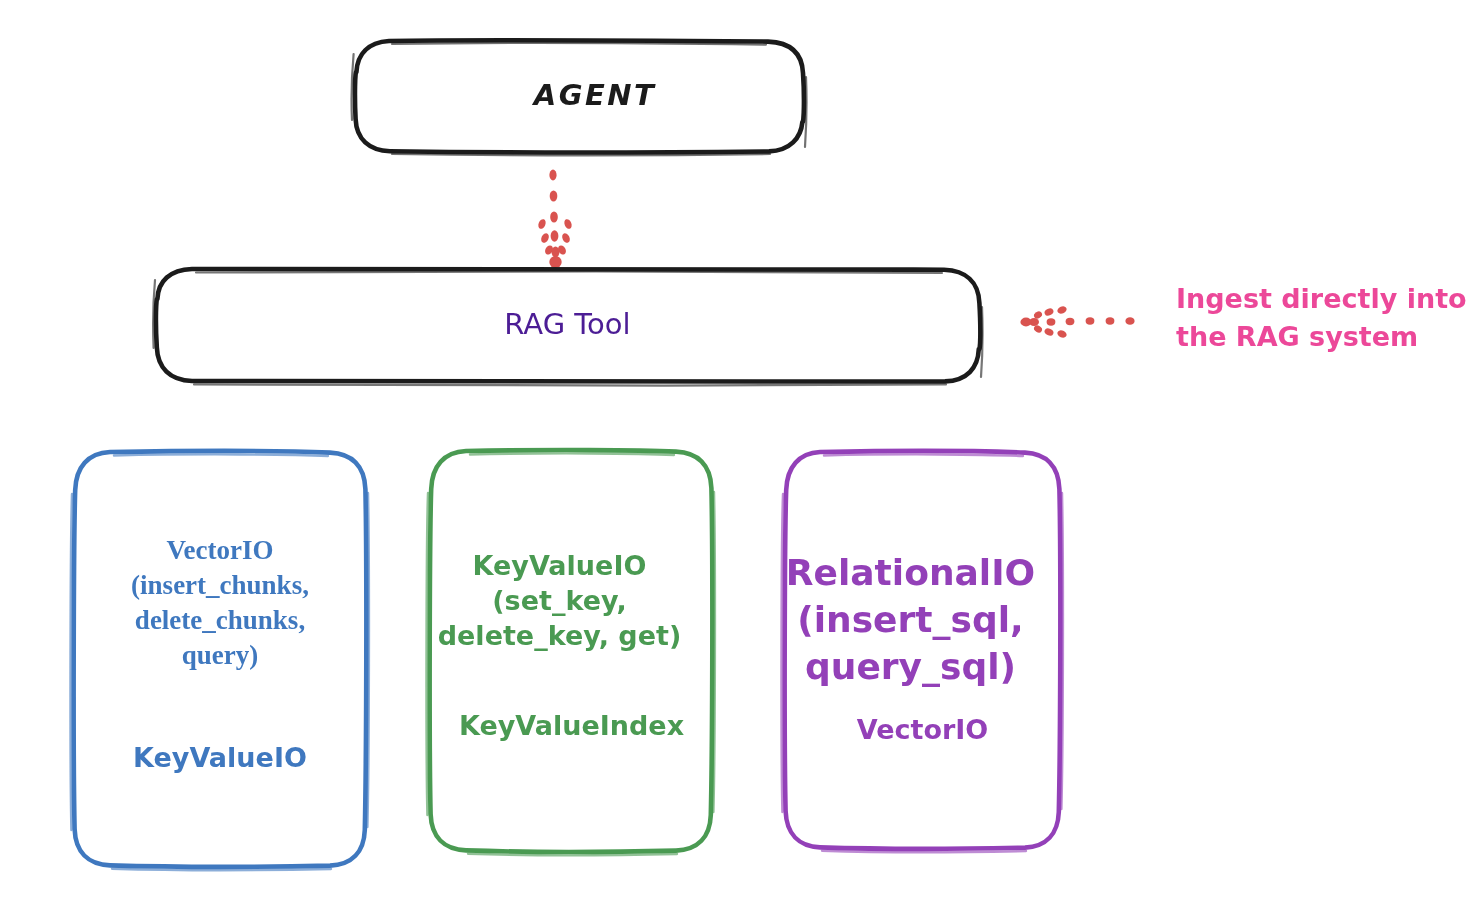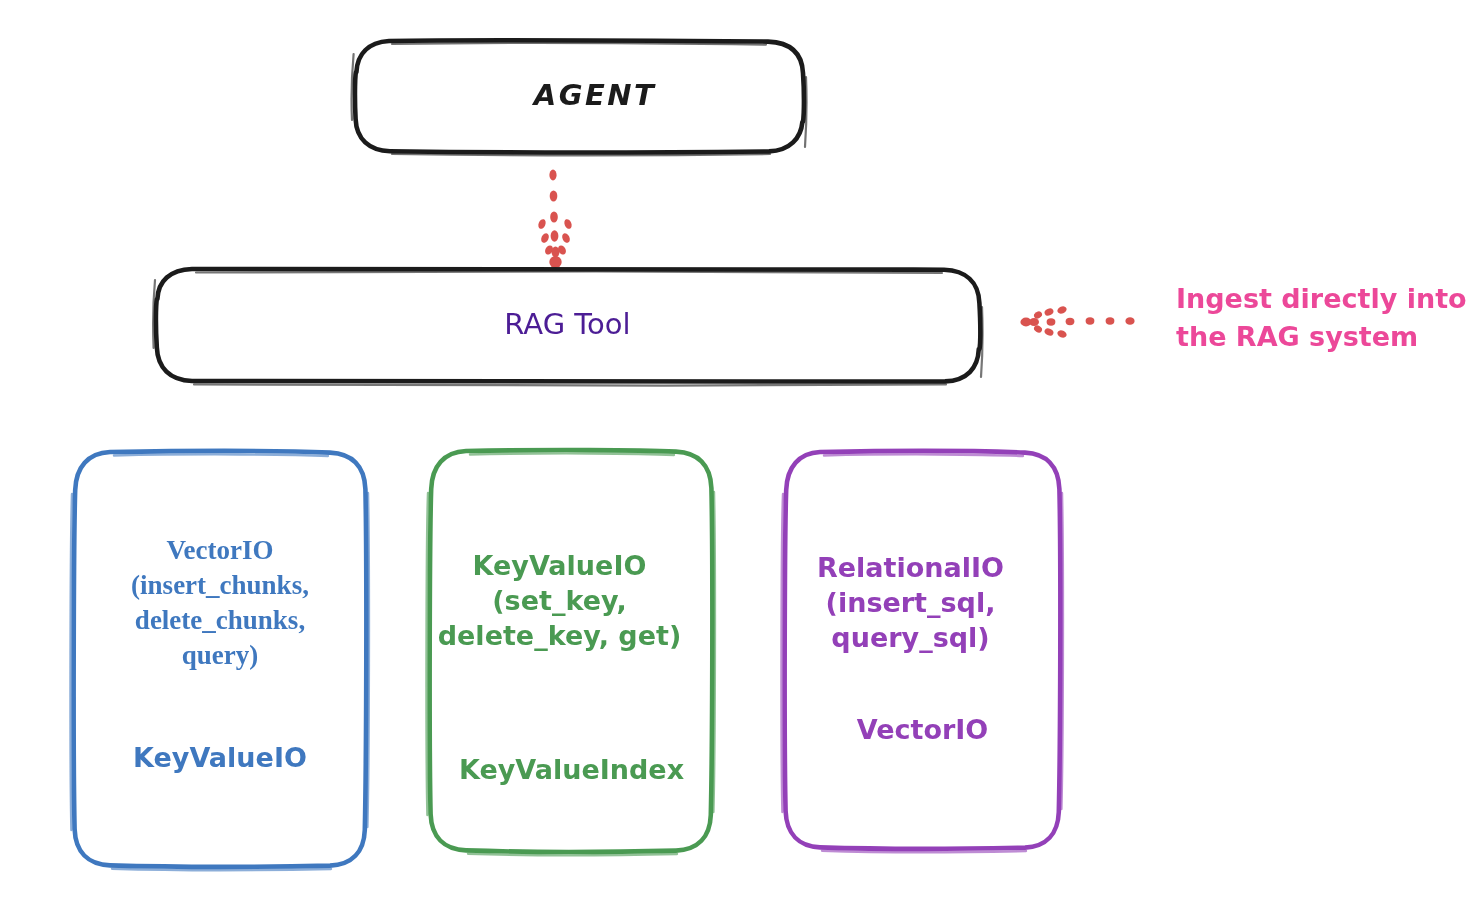--- a/index.html
+++ b/index.html
@@ -56,22 +56,22 @@
     text-align: center;
     white-space: pre-line;
     line-height: 1.30;
     font-weight: 600;
     user-select: none;
     font-family: "DejaVu Sans", sans-serif;
   }
   #vector-api   { left: 74px;  top: 533px; width: 292px; font-size: 27px; color: #3f78bf; font-family: Liberation Serif, serif; }
   #vector-index { left: 74px;  top: 740px; width: 292px; font-size: 27px; color: #3f78bf; }
   #kv-api       { left: 416px; top: 548px; width: 287px; font-size: 27px; color: #4a9a52; }
-  #kv-index     { left: 428px; top: 752px; width: 287px; font-size: 27px; color: #4a9a52; }
-  #rel-api      { left: 784px; top: 550px; width: 253px; font-size: 27px; color: #9340b8; }
+  #kv-index     { left: 428px; top: 708px; width: 287px; font-size: 27px; color: #4a9a52; }
+  #rel-api      { left: 784px; top: 550px; width: 253px; font-size: 36px; color: #9340b8; }
   #rel-index    { left: 784px; top: 712px; width: 277px; font-size: 27px; color: #9340b8; }
 
   #ingest-note {
     position: absolute;
     left: 1148px;
     top: 280px;
     width: 330px;
     font-size: 27px;
     font-weight: 600;
     line-height: 1.42;

